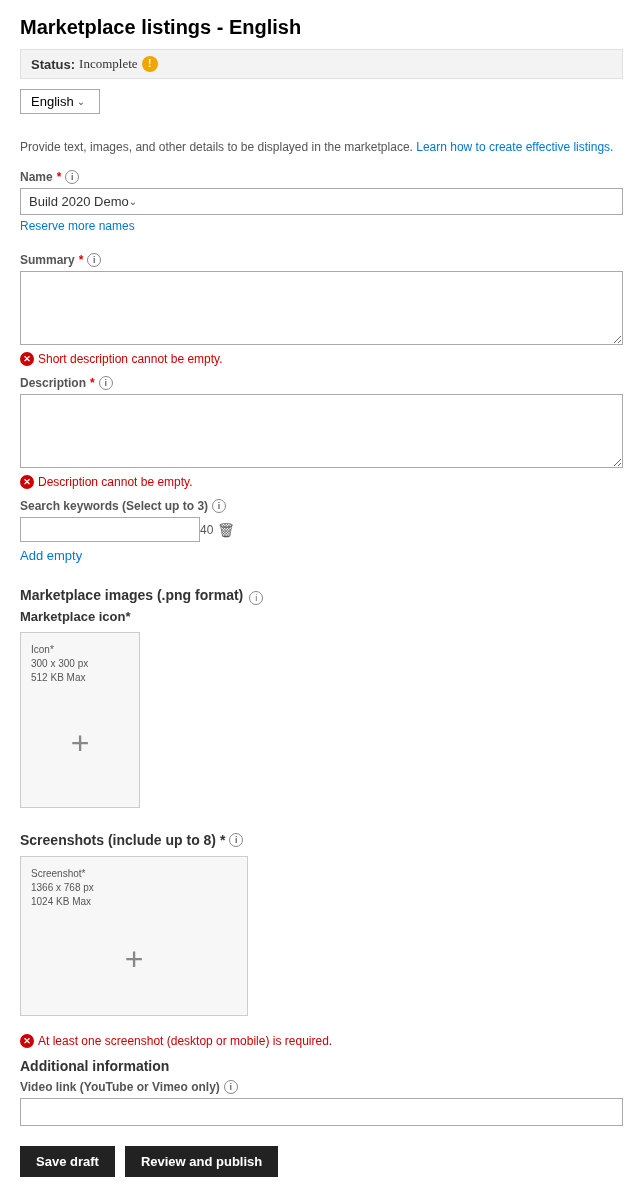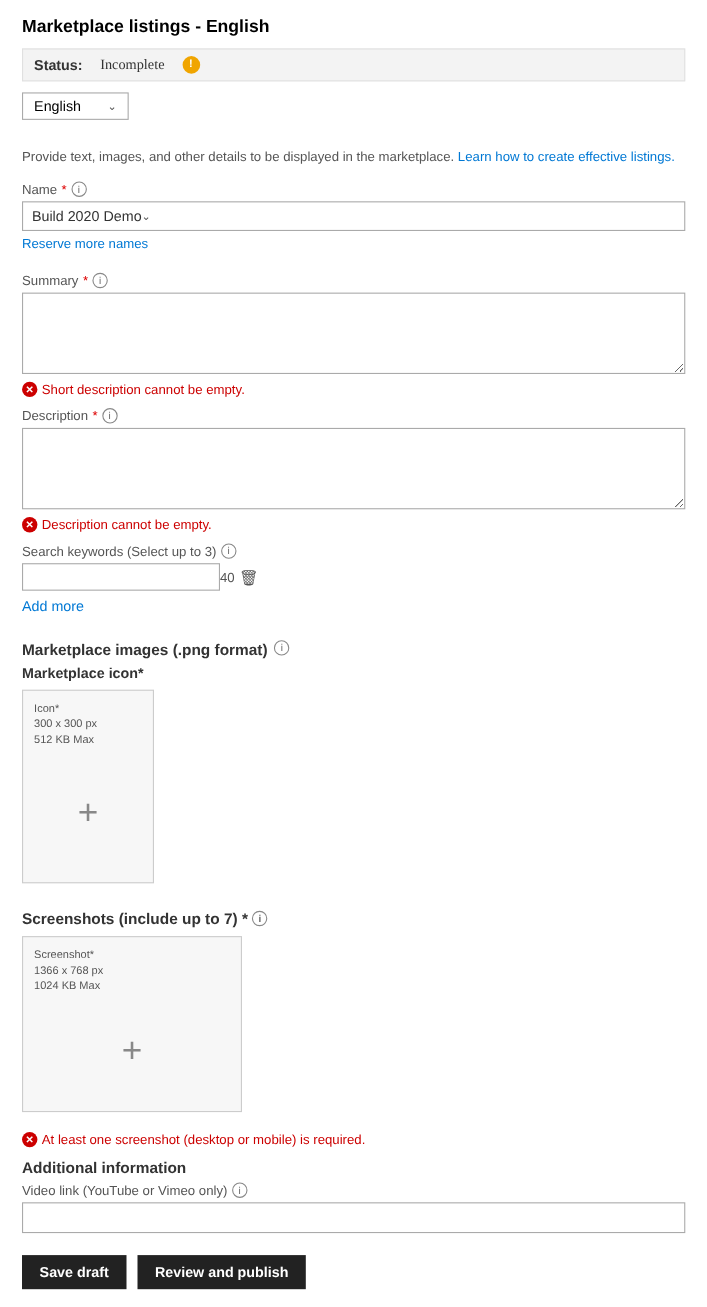--- a/index.html
+++ b/index.html
@@ -6,32 +6,32 @@
     body {
       font-family: -apple-system, BlinkMacSystemFont, 'Segoe UI', sans-serif;
       font-size: 13px;
       color: #333;
       background: #fff;
       width: 643px;
       min-height: 1188px;
       padding: 16px 20px 24px 20px;
     }
     h1 {
-      font-size: 16px;
+      font-size: 20px;
       font-weight: 700;
       margin-bottom: 10px;
       color: #000;
     }
     .status-bar {
       background: #f3f3f3;
       border: 1px solid #e0e0e0;
       padding: 6px 10px;
       display: flex;
       align-items: center;
-      gap: 16px;
+      gap: 4px;
       margin-bottom: 10px;
       font-size: 13px;
     }
     .status-label { font-weight: 600; }
     .status-value { color: #333; font-family: Liberation Serif, serif; }
     .status-icon {
       display: inline-block;
       width: 16px;
       height: 16px;
       background: #f0a500;
@@ -43,40 +43,41 @@
       font-weight: bold;
     }
     .lang-dropdown {
       border: 1px solid #aaa;
       padding: 4px 10px;
       font-size: 13px;
       background: #fff;
       cursor: pointer;
       display: inline-flex;
       align-items: center;
-      gap: 24px;
+      gap: 3px;
       margin-bottom: 12px;
       min-width: 80px;
     }
     .lang-dropdown span.arrow { font-size: 10px; color: #555; }
     .info-text {
       font-size: 12px;
       color: #555;
       margin-bottom: 14px;
       line-height: 1.5;
     }
     .info-text a { color: #0078d4; text-decoration: none; }
     .field-section { margin-bottom: 10px; }
     .field-label {
       font-size: 12px;
       color: #555;
       margin-bottom: 4px;
       display: flex;
       align-items: flex-start;
       gap: 4px;
+      font-weight: bold;
     }
     .field-label .req { color: #d00; }
     .info-circle {
       display: inline-flex;
       align-items: center;
       justify-content: center;
       width: 14px;
       height: 14px;
       border: 1px solid #888;
       border-radius: 50%;
@@ -185,21 +186,21 @@
       padding: 10px;
       cursor: pointer;
       position: relative;
       margin-bottom: 14px;
     }
     .upload-box.icon-box {
       width: 120px;
       height: 176px;
     }
     .upload-box.screenshot-box {
-      width: 200px;
+      width: 228px;
       height: 160px;
     }
     .upload-box-label {
       font-size: 10px;
       color: #555;
       line-height: 1.4;
       margin-bottom: 4px;
     }
     .plus-icon {
       display: flex;
@@ -246,20 +247,21 @@
       background: #222;
       color: #fff;
       border: none;
       padding: 8px 16px;
       font-size: 13px;
       font-weight: 600;
       cursor: pointer;
     }
     .heading-row {
       display: flex;
+      align-items: center;
       gap: 6px;
     }
   </style>
 </head>
 <body>
 
 <h1>Marketplace listings - English</h1>
 
 <div class="status-bar">
   <span class="status-label">Status:</span>
@@ -321,21 +323,21 @@
 <div class="field-section">
   <div class="field-label">
     <span>Search keywords (Select up to 3)</span>
     <span class="info-circle">i</span>
   </div>
   <div class="keyword-row">
     <input class="keyword-input" type="text" value="" style="">
     <span class="keyword-count">40</span>
     <span class="trash-icon">🗑</span>
   </div>
-  <a class="add-more-link" href="#">Add more</a>
+  <a class="add-more-link" href="#">Add empty</a>
 </div>
 
 <div class="field-section">
   <div class="heading-row">
     <span class="section-heading">Marketplace images (.png format)</span>
     <span class="info-circle">i</span>
   </div>
 
   <div>
     <div class="sub-heading">Marketplace icon*</div>
@@ -345,21 +347,21 @@
         <div>300 x 300 px</div>
         <div>512 KB Max</div>
       </div>
       <div class="plus-icon">+</div>
     </div>
   </div>
 </div>
 
 <div class="field-section">
   <div class="screenshots-label">
-    <span>Screenshots (include up to 7) *</span>
+    <span>Screenshots (include up to 8) *</span>
     <span class="info-circle">i</span>
   </div>
   <div class="upload-box screenshot-box">
     <div class="upload-box-label">
       <div>Screenshot*</div>
       <div>1366 x 768 px</div>
       <div>1024 KB Max</div>
     </div>
     <div class="plus-icon">+</div>
   </div>

